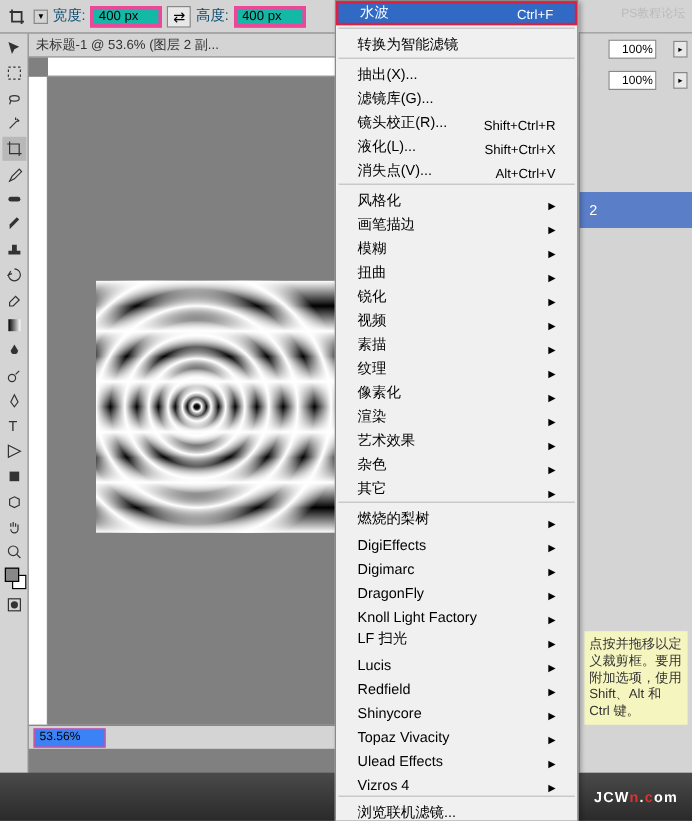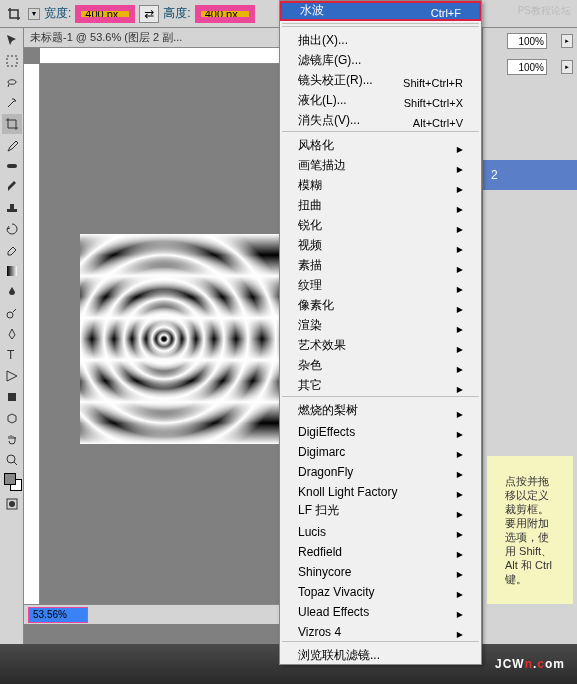--- a/index.html
+++ b/index.html
@@ -2,21 +2,21 @@
 <html><head>
 <meta charset="utf-8">
 <style>
 *{margin:0;padding:0;box-sizing:border-box;font-family:"SimSun",sans-serif;font-size:12px}
 body{background:#535353;width:577px;height:684px;overflow:hidden;position:relative}
 .options-bar{background:#d4d4d4;height:28px;display:flex;align-items:center;padding:0 4px;border-bottom:1px solid #888;gap:4px}
 .crop-icon{width:20px;height:20px;display:flex;align-items:center;justify-content:center}
 .crop-icon svg{width:14px;height:14px}
 .dd{width:12px;height:12px;border:1px solid #888;display:inline-flex;align-items:center;justify-content:center;font-size:8px}
 .lbl{color:#0c4a6e;font-size:12px}
-.inp{width:60px;height:18px;border:6px solid #ec4899;background:#eab308;padding:0 4px;font-size:11px}
+.inp{width:60px;height:18px;border:3px solid #ec4899;background:#14b8a6;padding:0 4px;font-size:11px}
 .swap{width:20px;height:18px;border:1px solid #888;background:#e8e8e8;display:flex;align-items:center;justify-content:center}
 .main-area{display:flex;height:calc(100% - 68px)}
 .toolbox{width:24px;background:#d4d4d4;display:flex;flex-direction:column;padding:2px;gap:1px;border-right:1px solid #888}
 .tool{width:20px;height:20px;display:flex;align-items:center;justify-content:center;cursor:pointer}
 .tool.active{background:#b8b8b8}
 .tool svg{width:14px;height:14px}
 .color-sw{width:18px;height:18px;position:relative;margin:2px}
 .color-sw .fg{width:12px;height:12px;background:#888;border:1px solid #000;position:absolute;top:0;left:0;z-index:2}
 .color-sw .bg{width:12px;height:12px;background:#fff;border:1px solid #000;position:absolute;bottom:0;right:0}
 .canvas-area{flex:1;background:#808080;position:relative}
@@ -35,21 +35,21 @@
 .menu-item{height:20px;display:flex;align-items:flex-end;justify-content:space-between;padding:0 18px 0 18px;cursor:pointer;white-space:nowrap}
 .menu-item.hl{background:#316ac5;color:#fff;border:2px solid #dd2040}
 .menu-item .arrow{font-size:8px;margin-left:auto}
 .menu-item .sc{font-size:11px;margin-left:20px}
 .menu-sep{height:1px;background:#c0c0c0;margin:2px 2px}
 .right-panel{position:absolute;right:0;top:28px;width:95px;background:#d4d4d4;border-left:1px solid #888;bottom:40px}
 .rp-row{display:flex;align-items:center;gap:14px;padding:4px;height:26px;justify-content:flex-end}
 .rp-inp{width:40px;height:16px;border:1px solid #888;background:#fff;font-size:10px;text-align:right;padding:0 2px}
 .rp-arrow{width:12px;height:14px;border:1px solid #888;background:#e8e8e8;font-size:7px;display:flex;align-items:center;justify-content:center}
 .rp-layer{background:#5a7ec8;color:#fff;height:30px;display:flex;align-items:center;padding:0 8px;font-size:11px;margin-top:80px}
-.rp-hint{position:absolute;bottom:40px;left:4px;right:4px;font-size:11px;color:#333;line-height:14px;padding:18px;background:#f5f5c0}
+.rp-hint{position:absolute;bottom:40px;left:4px;right:4px;font-size:11px;color:#333;line-height:14px;padding:4px;background:#f5f5c0}
 .footer{position:absolute;bottom:0;left:0;right:0;height:40px;background:linear-gradient(#4a4a4a,#2a2a2a);display:flex;align-items:center;justify-content:flex-end;padding:0 12px;color:#fff;font-size:20px;font-weight:bold;font-family:Arial;letter-spacing:1px}
 .footer .red{color:#e03030}
 .watermark{position:absolute;right:6px;top:4px;color:#bbb;font-size:10px;z-index:5}
 .watermark2{position:absolute;right:120px;bottom:46px;color:#ddd;font-size:11px;z-index:5}
 </style>
 </head>
 <body>
 
 <div class="options-bar">
   <span class="crop-icon">
@@ -230,20 +230,23 @@
     </div>
   <div class="rp-hint">点按并拖移以定义裁剪框。要用附加选项，使用 Shift、Alt 和 Ctrl 键。</div>
 </div>
 
 <div class="menu">
   <div class="menu-item hl">
     <span>水波</span>
       <span class="sc">Ctrl+F</span>
   </div>
   <div class="menu-sep"></div>
+  <div class="menu-item">
+      <span>转换为智能滤镜</span>
+    </div>
   <div class="menu-sep"></div>
   <div id="mg1">
       <div class="menu-item">
         <span>抽出(X)...</span>
       </div>
       <div class="menu-item">
         <span>滤镜库(G)...</span>
       </div>
       <div class="menu-item">
         <span>镜头校正(R)...</span>

